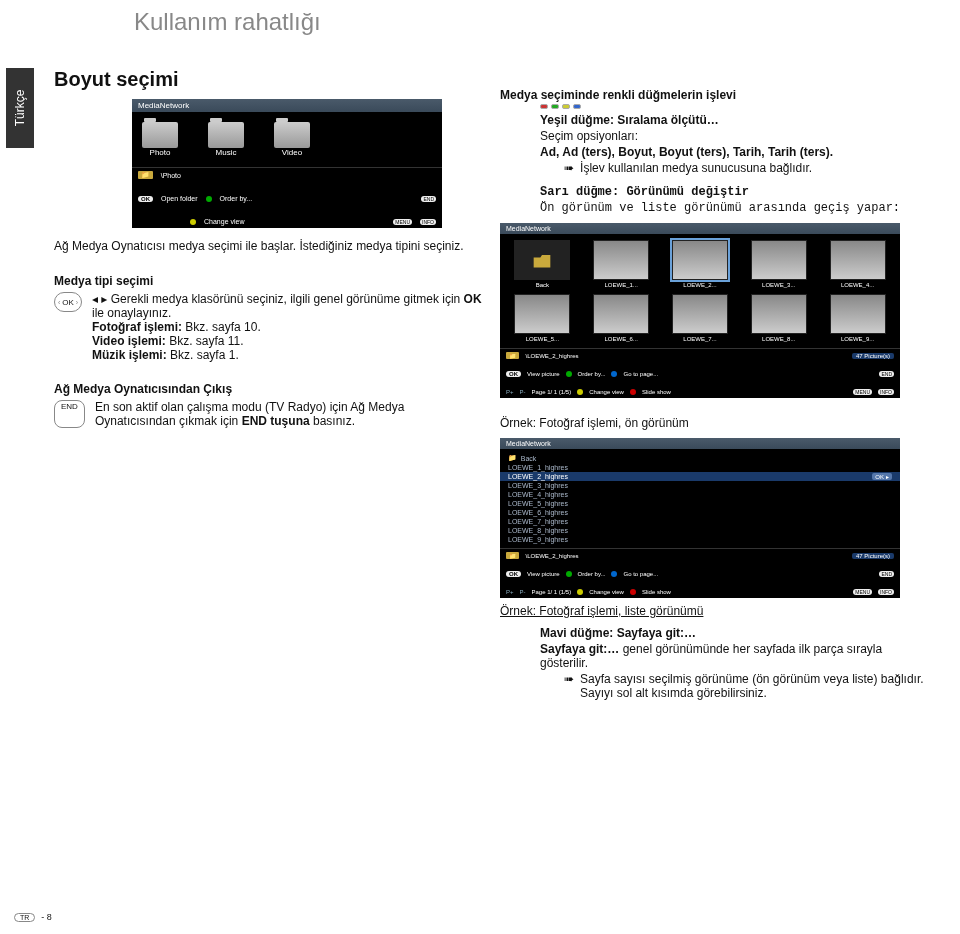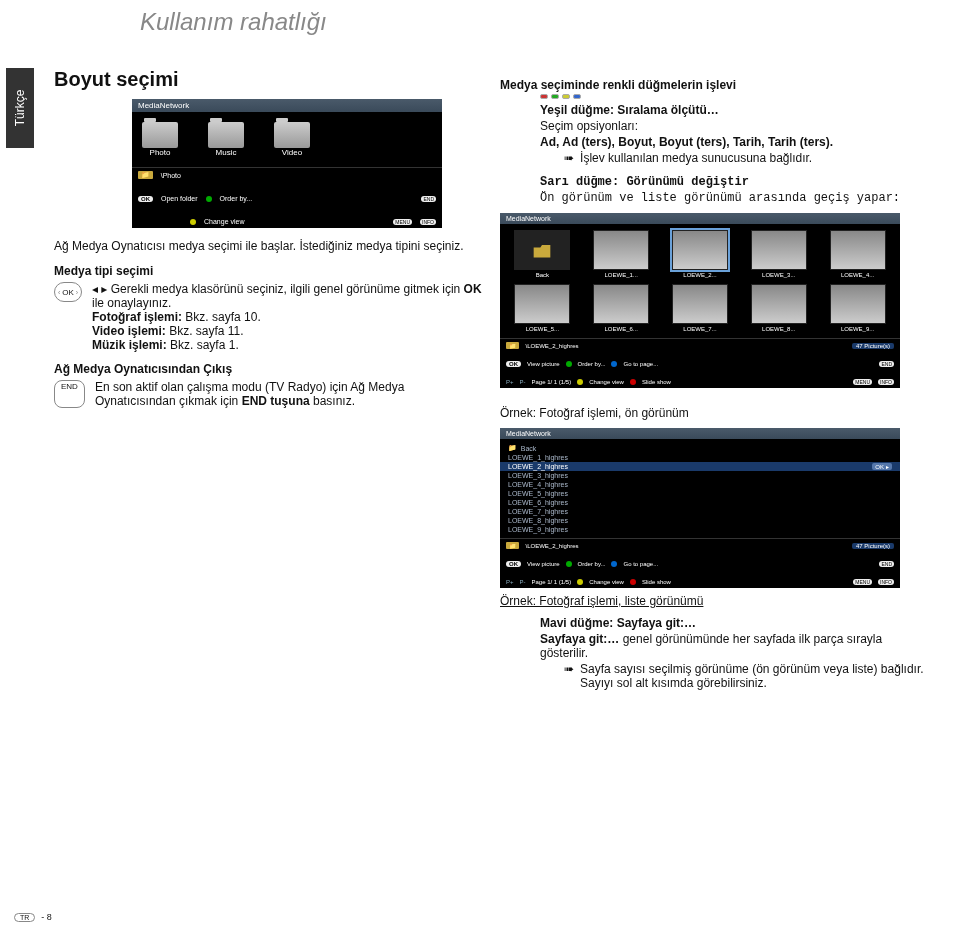--- a/index.html
+++ b/index.html
@@ -1,17 +1,17 @@
 <!DOCTYPE html>
 <html><head>
 <meta charset="utf-8">
 <style>
   * { box-sizing: border-box; margin: 0; padding: 0; }
   body { width: 960px; height: 934px; font-family: Arial, Helvetica, sans-serif; font-size: 12px; color: #111; background: #fff; position: relative; }
-  .page-title { position: absolute; top: 8px; left: 140px; font-size: 24px; color: #888; font-style: italic; }
+  .page-title { position: absolute; top: 8px; left: 134px; font-size: 24px; color: #888; }
   .side-tab { position: absolute; top: 68px; left: 6px; width: 28px; height: 80px; background: #333; color: #fff; display: flex; align-items: center; justify-content: center; }
   .side-tab span { transform: rotate(-90deg); font-size: 12px; white-space: nowrap; }
   .left-col { position: absolute; top: 68px; left: 54px; width: 430px; }
   .right-col { position: absolute; top: 68px; left: 500px; width: 430px; }
   .section-title { font-size: 20px; font-weight: bold; margin-bottom: 8px; }
   .blackbox { background: #000; color: #fff; width: 310px; font-size: 9px; margin-left: 78px; }
   .bb-header { background: linear-gradient(#4a5a6a,#3a4a5a); padding: 2px 6px; font-size: 8px; }
   .bb-body { padding: 10px; display: flex; gap: 30px; }
   .folder { display: flex; flex-direction: column; align-items: center; font-size: 8px; }
   .folder-icon { width: 36px; height: 26px; background: linear-gradient(#ccc,#999); border-radius: 2px; position: relative; }
@@ -19,21 +19,21 @@
   .bb-footer { border-top: 1px solid #333; padding: 3px 6px; display:flex; gap:8px; align-items:center; font-size: 7px; flex-wrap:wrap; }
   .bb-footer .fpath { background:#c9a93c; color:#000; padding:0 3px; border-radius:1px; }
   .pill { display:inline-block; border-radius:6px; font-size:6px; padding:0 3px; }
   .pill-ok { background:#eee; color:#000; font-weight:bold; }
   .pill-g { background:#0a0; width:6px; height:6px; border-radius:3px; padding:0; }
   .pill-y { background:#cc0; width:6px; height:6px; border-radius:3px; padding:0; }
   .pill-r { background:#c00; width:6px; height:6px; border-radius:3px; padding:0; }
   .pill-b { background:#06c; width:6px; height:6px; border-radius:3px; padding:0; }
   .pill-end { background:#eee; color:#000; font-size:5px; padding:0 2px; }
   .body-text { margin-top: 10px; font-size: 12px; line-height: 1.35; }
-  .subhead { font-weight: bold; margin-top: 10px; }
+  .subhead { font-weight: bold; margin-top: 20px; }
   .ok-row { display:flex; gap:10px; margin-top:4px; }
   .ok-btn { border:1px solid #888; border-radius:10px; width:28px; height:20px; display:flex; align-items:center; justify-content:center; font-size:8px; flex-shrink:0; position:relative; }
   .ok-btn:before, .ok-btn:after { content:'›'; position:absolute; font-size:7px; color:#888; }
   .ok-btn:before{ left:3px; content:'‹'; } .ok-btn:after{ right:3px; }
   .end-btn { border:1px solid #888; border-radius:8px; padding:1px 6px; font-size:8px; display:inline-block; }
   .arrow { font-family: sans-serif; }
   .color-dots { display:flex; gap:3px; align-items:center; margin:2px 0 4px 40px; }
   .cd { width:8px; height:5px; border-radius:2px; border:1px solid #aaa; }
   .cd.r{background:#c33}.cd.g{background:#2a2}.cd.y{background:#cc3}.cd.b{background:#36c}
   .thumb-grid { background:#000; color:#fff; width: 400px; font-size:8px; margin-top:8px; }

